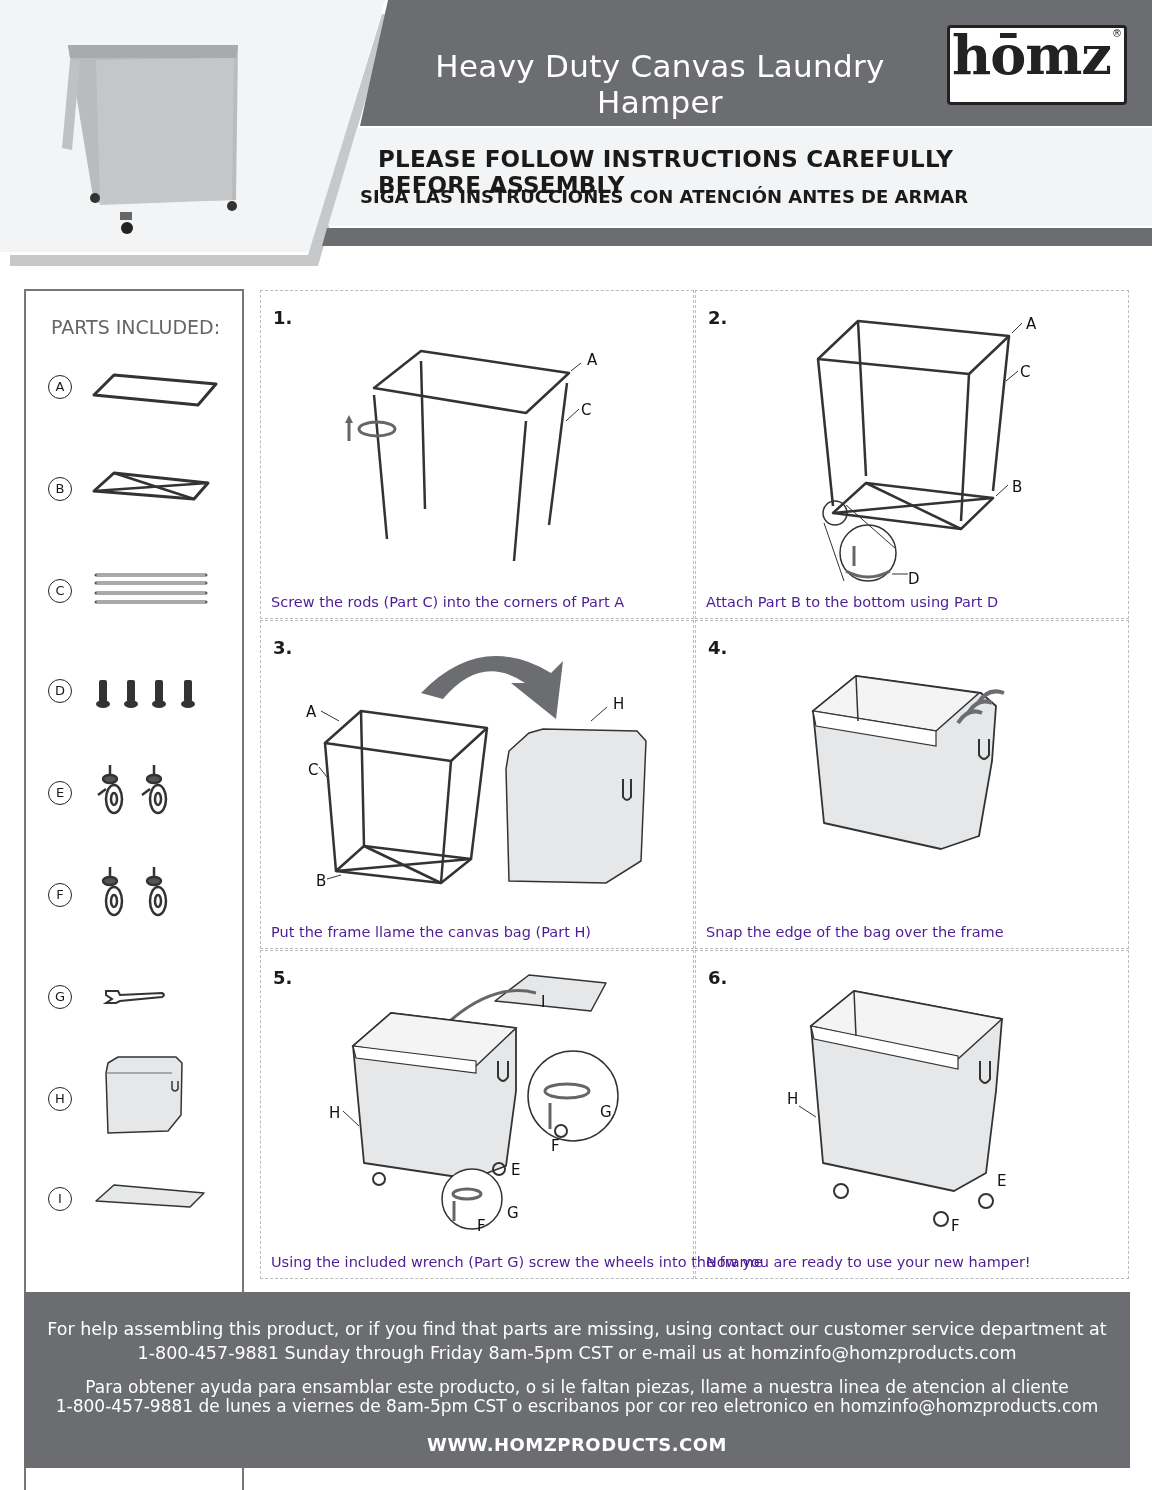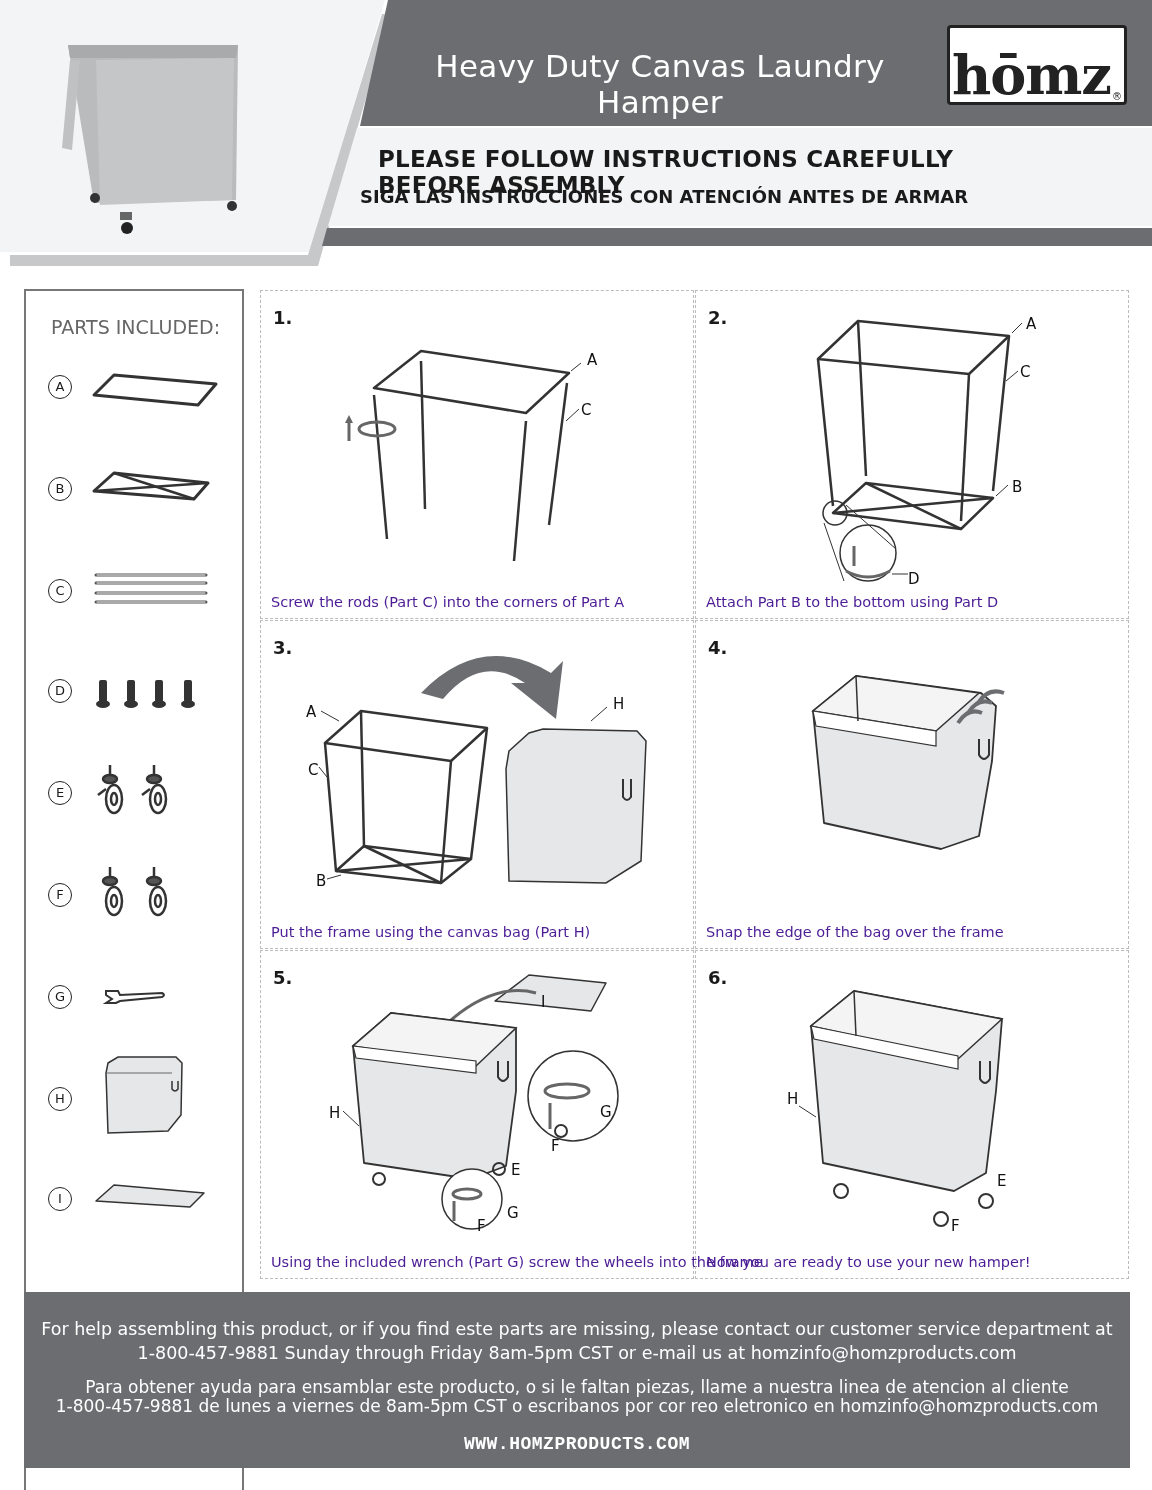--- a/index.html
+++ b/index.html
@@ -2,21 +2,21 @@
 <html><head>
 <meta charset="utf-8">
 <style>
   html,body{margin:0;padding:0;background:#fff;}
   body{width:1152px;height:1490px;position:relative;overflow:hidden;font-family:"DejaVu Sans","Liberation Sans",sans-serif;color:#1a1a1a;}
   .abs{position:absolute;}
   
   #header{left:0;top:0;width:1036px;height:270px;}
   #hdr-svg{position:absolute;left:0;top:0;}
   #title{position:absolute;left:380px;top:48px;width:560px;text-align:center;color:#fff;font-size:31px;font-family:"DejaVu Sans",sans-serif;font-weight:normal;letter-spacing:0.3px;}
-  #logo{position:absolute;left:947px;top:25px;width:180px;height:80px;background:#fff;border:3px solid #222;border-radius:4px;box-sizing:border-box;display:flex;align-items:flex-end;justify-content:center;}
+  #logo{position:absolute;left:947px;top:25px;width:180px;height:80px;background:#fff;border:3px solid #222;border-radius:4px;box-sizing:border-box;display:flex;align-items:flex-start;justify-content:center;}
   #logo-text{font-family:"DejaVu Serif",serif;font-size:54px;font-weight:bold;color:#222;letter-spacing:-1px;line-height:1;}
   #logo-reg{font-size:10px;vertical-align:bottom;margin-left:1px;}
   #instr-en{position:absolute;left:378px;top:146px;font-size:23px;font-weight:bold;color:#1a1a1a;letter-spacing:0.2px;}
   #instr-es{position:absolute;left:360px;top:186px;font-size:18px;font-weight:bold;color:#1a1a1a;}
   
   #parts{left:24px;top:289px;width:220px;height:1284px;border:2px solid #777;box-sizing:border-box;}
   #parts-title{position:absolute;left:25px;top:25px;font-size:19px;color:#666;}
   .part{position:absolute;left:0;width:216px;height:60px;}
   .part-badge{position:absolute;left:22px;top:16px;width:22px;height:22px;border:1.5px solid #222;border-radius:50%;font-size:13px;text-align:center;line-height:22px;}
   .part-art{position:absolute;left:60px;top:0;}
@@ -24,21 +24,21 @@
   #steps{left:260px;top:290px;width:872px;height:990px;}
   .step{position:absolute;width:434px;height:329px;border:1.5px dashed #bcbcbc;box-sizing:border-box;}
   .step-num{position:absolute;left:12px;top:16px;font-size:18px;font-weight:bold;}
   .step-cap{position:absolute;left:10px;bottom:8px;font-size:14.5px;color:#4c1d95;white-space:nowrap;}
   .step-art{position:absolute;left:0;top:0;}
   .lbl{font-family:"DejaVu Sans",sans-serif;font-size:15px;fill:#111;}
   
   #footer{left:24px;top:1292px;width:1106px;height:176px;background:#6b6d70;color:#fff;text-align:center;}
   #foot-en{position:absolute;left:0;top:25px;width:100%;font-size:17.5px;line-height:24px;}
   #foot-es{position:absolute;left:0;top:86px;width:100%;font-size:17px;line-height:19px;}
-  #foot-url{position:absolute;left:0;top:142px;width:100%;font-size:18px;font-weight:bold;letter-spacing:0.5px;font-family:Liberation Mono, monospace;}
+  #foot-url{position:absolute;left:0;top:142px;width:100%;font-size:18px;font-weight:bold;letter-spacing:0.5px;}
 </style>
 </head>
 <body>
 
 <div id="header" class="abs">
   <svg id="hdr-svg" width="1152" height="270">
 
     <polygon points="0,0 385,0 310,252 0,252" fill="#f3f4f5"></polygon>
 
     <polygon points="10,255 10,266 318,266 390,14 382,14 308,255" fill="#c7c8ca"></polygon>
@@ -254,21 +254,21 @@
       <path d="M362,158 v18 q4,6 8,0 v-18" fill="none" stroke="#333" stroke-width="2"></path>
       <line x1="330" y1="100" x2="346" y2="86" stroke="#333" stroke-width="1"></line>
       <text class="lbl" x="352" y="88">H</text>
       <line x1="60" y1="90" x2="78" y2="100" stroke="#333" stroke-width="1"></line>
       <text class="lbl" x="45" y="96">A</text>
       <line x1="58" y1="146" x2="66" y2="156" stroke="#333" stroke-width="1"></line>
       <text class="lbl" x="47" y="154">C</text>
       <line x1="66" y1="258" x2="80" y2="254" stroke="#333" stroke-width="1"></line>
       <text class="lbl" x="55" y="265">B</text>
     </svg>
-    <div class="step-cap">Put the frame using the canvas bag (Part H)</div>
+    <div class="step-cap">Put the frame llame the canvas bag (Part H)</div>
   </div>
 
   <div class="step" style="left:435px;top:330px">
     <div class="step-num">4.</div>
     <svg class="step-art" width="434" height="300">
       <polygon points="160,55 285,72 300,85 296,140 283,215 245,228 128,202 117,90" fill="#e6e7e8" stroke="#333" stroke-width="1.8" stroke-linejoin="round"></polygon>
       <polygon points="117,90 160,55 283,72 240,110" fill="#f4f4f5" stroke="#333" stroke-width="1.5"></polygon>
       <polygon points="117,90 240,110 240,125 120,105" fill="#fff" stroke="#333" stroke-width="1.2"></polygon>
       <line x1="160" y1="55" x2="162" y2="100" stroke="#333" stroke-width="1.5"></line>
       <path d="M283,118 v16 q5,8 10,0 v-16" fill="none" stroke="#333" stroke-width="2"></path>
@@ -327,21 +327,21 @@
       <text class="lbl" x="91" y="153">H</text>
       <text class="lbl" x="301" y="235">E</text>
       <text class="lbl" x="255" y="280">F</text>
     </svg>
     <div class="step-cap">Now you are ready to use your new hamper!</div>
   </div>
 </div>
 
 <div id="footer" class="abs">
   <div id="foot-en">
-    <div>For help assembling this product, or if you find este parts are missing, please contact our customer service department at</div>
+    <div>For help assembling this product, or if you find that parts are missing, using contact our customer service department at</div>
     <div>1-800-457-9881 Sunday through Friday 8am-5pm CST or e-mail us at homzinfo@homzproducts.com</div>
   </div>
   <div id="foot-es">
     <div>Para obtener ayuda para ensamblar este producto, o si le faltan piezas, llame a nuestra linea de atencion al cliente</div>
     <div>1-800-457-9881 de lunes a viernes de 8am-5pm CST o escribanos por cor reo eletronico en homzinfo@homzproducts.com</div>
   </div>
   <div id="foot-url">WWW.HOMZPRODUCTS.COM</div>
 </div>
 
 </body></html>

